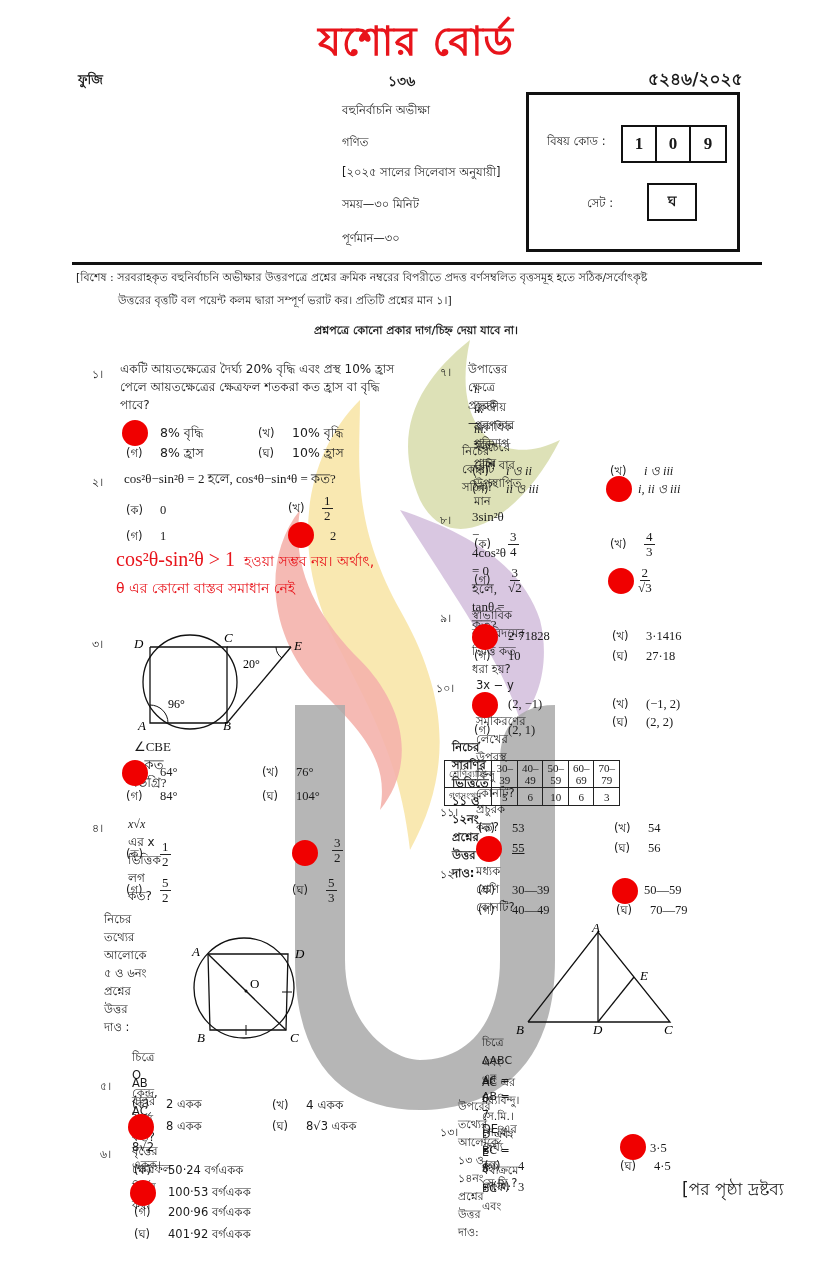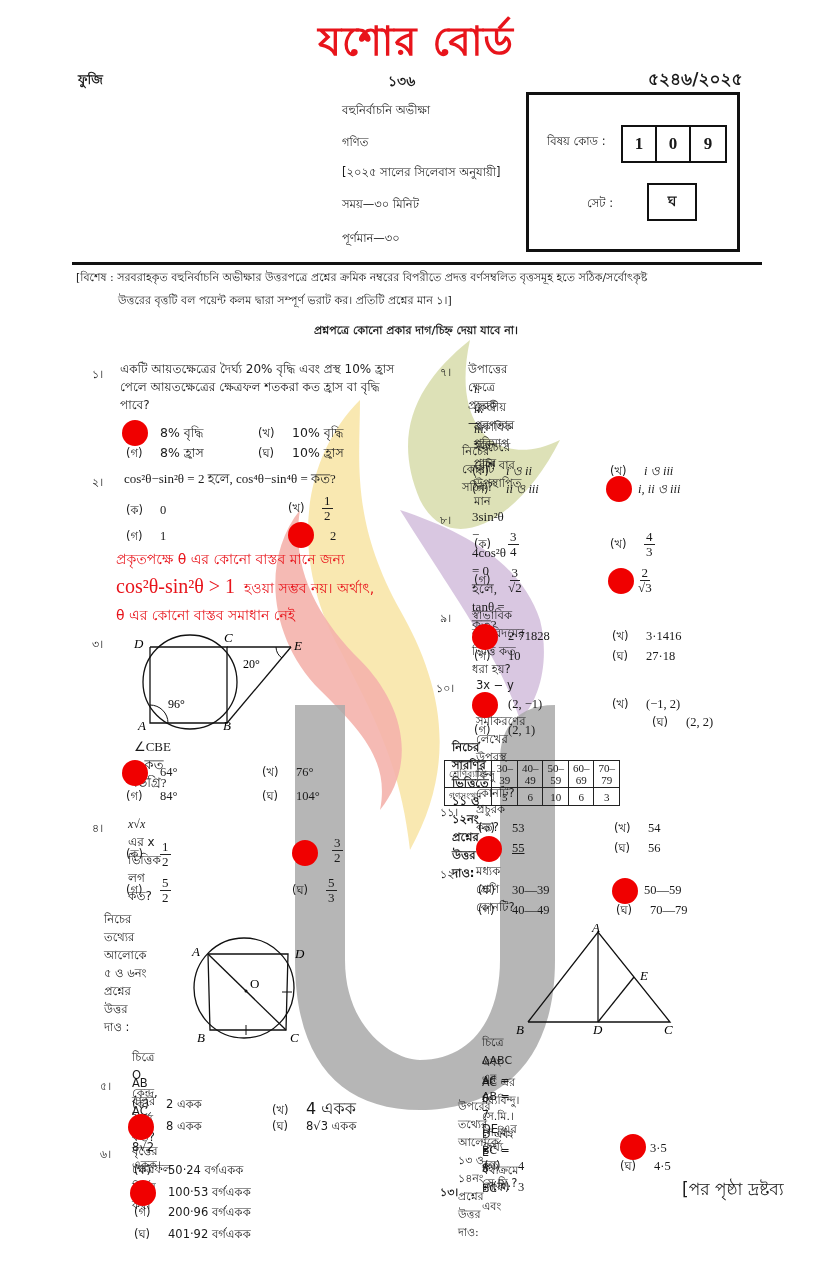--- a/index.html
+++ b/index.html
@@ -105,21 +105,20 @@
   <div class="opt" style="left:288px;top:494px;"><span class="lab bn">(খ)</span><span class="frac">
         <span class="n">1</span>
         <span>2</span>
       </span></div>
   <div class="opt" style="left:126px;top:528px;"><span class="lab bn">(গ)</span><span class="math">1</span></div>
   <div class="dot" style="left:288px;top:522px;"></div>
   <div class="opt" style="left:330px;top:528px;"><span class="math">2</span></div>
 </div>
 
 <div class="content redbox bn">
-  <div>প্রকৃতপক্ষে θ এর কোনো বাস্তব মানে জন্য</div>
   <div><span class="math" style="font-size:20px;">cos²θ-sin²θ &gt; 1</span>&nbsp; <span>হওয়া সম্ভব নয়। অর্থাৎ,</span></div>
   <div>θ এর কোনো বাস্তব সমাধান নেই</div>
 </div>
 
 <div class="content" style="left:0;top:0;">
   <span class="qnum bn" style="left:92px;top:636px;">৩।</span>
   <svg class="abs" style="left:130px;top:630px;" width="180" height="100">
     <circle cx="60" cy="52" r="47" fill="none" stroke="#111" stroke-width="1.3"></circle>
     <polyline points="20,17 97,17 97,93 20,93 20,17" fill="none" stroke="#111" stroke-width="1.3"></polyline>
     <line x1="97" y1="17" x2="161" y2="17" stroke="#111" stroke-width="1.3"></line>
@@ -179,21 +178,21 @@
     <text x="9" y="106" font-style="italic" font-family="Liberation Serif" font-size="13">B</text>
     <text x="102" y="106" font-style="italic" font-family="Liberation Serif" font-size="13">C</text>
   </svg>
   <div class="q bn" style="left:132px;top:1048px;font-size:11.5px;">চিত্রে O কেন্দ্র, AC = 8√2 একক।</div>
 </div>
 
 <div class="content" style="left:0;top:0;">
   <span class="qnum bn" style="left:100px;top:1078px;">৫।</span>
   <div class="q bn" style="left:132px;top:1074px;font-size:11.5px;">AB বাহুর দৈর্ঘ্য কত?</div>
   <div class="opt" style="left:132px;top:1096px;"><span class="lab bn">(ক)</span><span class="bn" style="font-size:11.5px;">2 একক</span></div>
-  <div class="opt" style="left:272px;top:1096px;"><span class="lab bn">(খ)</span><span class="bn" style="font-size:16px;">4 একক</span></div>
+  <div class="opt" style="left:272px;top:1096px;"><span class="lab bn">(খ)</span><span class="bn" style="font-size:12px;">4 একক</span></div>
   <div class="dot" style="left:128px;top:1114px;"></div>
   <div class="opt" style="left:132px;top:1118px;"><span class="lab"></span><span class="bn" style="font-size:11.5px;">8 একক</span></div>
   <div class="opt" style="left:272px;top:1118px;"><span class="lab bn">(ঘ)</span><span class="bn" style="font-size:11.5px;">8√3 একক</span></div>
 </div>
 
 <div class="content" style="left:0;top:0;">
   <span class="qnum bn" style="left:100px;top:1146px;">৬।</span>
   <div class="q bn" style="left:132px;top:1142px;font-size:11.5px;">বৃত্তের ক্ষেত্রফল নির্ণয় কর।</div>
   <div class="opt" style="left:134px;top:1162px;"><span class="lab bn">(ক)</span><span class="bn" style="font-size:11.5px;">50·24 বর্গএকক</span></div>
   <div class="dot" style="left:130px;top:1180px;"></div>
@@ -248,21 +247,21 @@
   <div class="opt" style="left:612px;top:648px;"><span class="lab bn">(ঘ)</span><span class="math">27·18</span></div>
 </div>
 
 <div class="content" style="left:0;top:0;">
   <span class="qnum bn" style="left:436px;top:680px;">১০।</span>
   <div class="q bn" style="left:476px;top:676px;font-size:11.5px;">3x − y = 7 সমীকরণের লেখের উপরস্থ বিন্দু কোনটি?</div>
   <div class="dot" style="left:472px;top:692px;"></div>
   <div class="opt" style="left:474px;top:696px;"><span class="lab"></span><span class="math">(2, −1)</span></div>
   <div class="opt" style="left:612px;top:696px;"><span class="lab bn">(খ)</span><span class="math">(−1, 2)</span></div>
   <div class="opt" style="left:474px;top:714px;margin-top:8px;"><span class="lab bn">(গ)</span><span class="math">(2, 1)</span></div>
-  <div class="opt" style="left:612px;top:714px;margin-left:40px;"><span class="lab bn">(ঘ)</span><span class="math">(2, 2)</span></div>
+  <div class="opt" style="left:612px;top:714px;"><span class="lab bn">(ঘ)</span><span class="math">(2, 2)</span></div>
 </div>
 
 <div class="content" style="left:0;top:0;">
   <div class="q bn" style="left:452px;top:738px;font-size:11.5px;font-weight:bold;">নিচের সারণির ভিত্তিতে ১১ ও ১২নং প্রশ্নের উত্তর দাও:</div>
   <table class="freq abs" style="left:444px;top:760px;">
     <tbody>
         <tr>
       <td class="hd">শ্রেণিব্যাপ্তি</td>
       <td class="v">30–39</td>
       <td class="v">40–49</td>
@@ -313,21 +312,21 @@
     <text x="83" y="112" font-style="italic" font-family="Liberation Serif" font-size="13">D</text>
     <text x="154" y="112" font-style="italic" font-family="Liberation Serif" font-size="13">C</text>
   </svg>
   <div class="q bn" style="left:482px;top:1034px;font-size:11px;">চিত্রে ΔABC এর AB = 7 সে.মি., BC = 8 সে.মি.</div>
   <div class="q bn" style="left:482px;top:1054px;font-size:11px;">এবং AC = 6 সে.মি.। D এবং E যথাক্রমে BC এবং</div>
   <div class="q bn" style="left:482px;top:1074px;font-size:11px;">AC এর মধ্যবিন্দু।</div>
   <div class="q bn" style="left:458px;top:1098px;font-size:11px;">উপরের তথ্যের আলোকে ১৩ ও ১৪নং প্রশ্নের উত্তর দাও:</div>
 </div>
 
 <div class="content" style="left:0;top:0;">
-  <span class="qnum bn" style="left:440px;top:1184px;font-weight:bold;">১৩।</span>
+  <span class="qnum bn" style="left:440px;top:1124px;">১৩।</span>
   <div class="q bn" style="left:482px;top:1120px;font-size:11.5px;">DE এর দৈর্ঘ্য কত সে.মি.?</div>
   <div class="opt" style="left:484px;top:1179px;text-align:center;"><span class="lab bn">(ক)</span><span class="math">3</span></div>
   <div class="dot" style="left:620px;top:1134px;"></div>
   <div class="opt" style="left:650px;top:1140px;"><span class="math">3·5</span></div>
   <div class="opt" style="left:484px;top:1158px;"><span class="lab bn">(গ)</span><span class="math">4</span></div>
   <div class="opt" style="left:620px;top:1158px;"><span class="lab bn">(ঘ)</span><span class="math">4·5</span></div>
 </div>
 
 <div class="content cont bn">[পর পৃষ্ঠা দ্রষ্টব্য</div>
 

